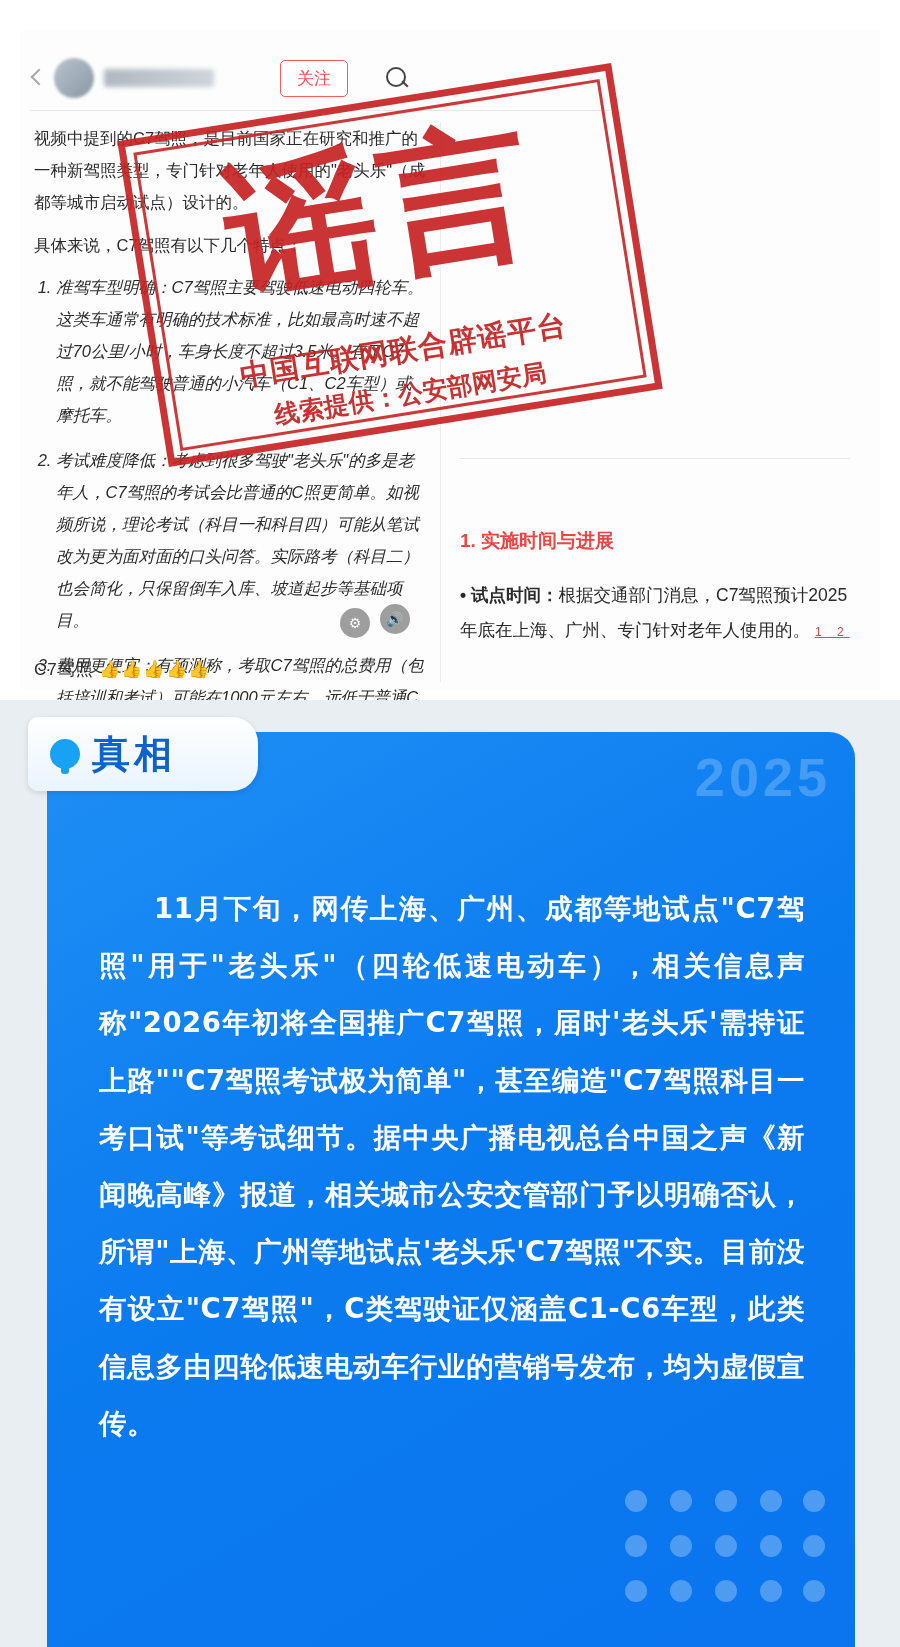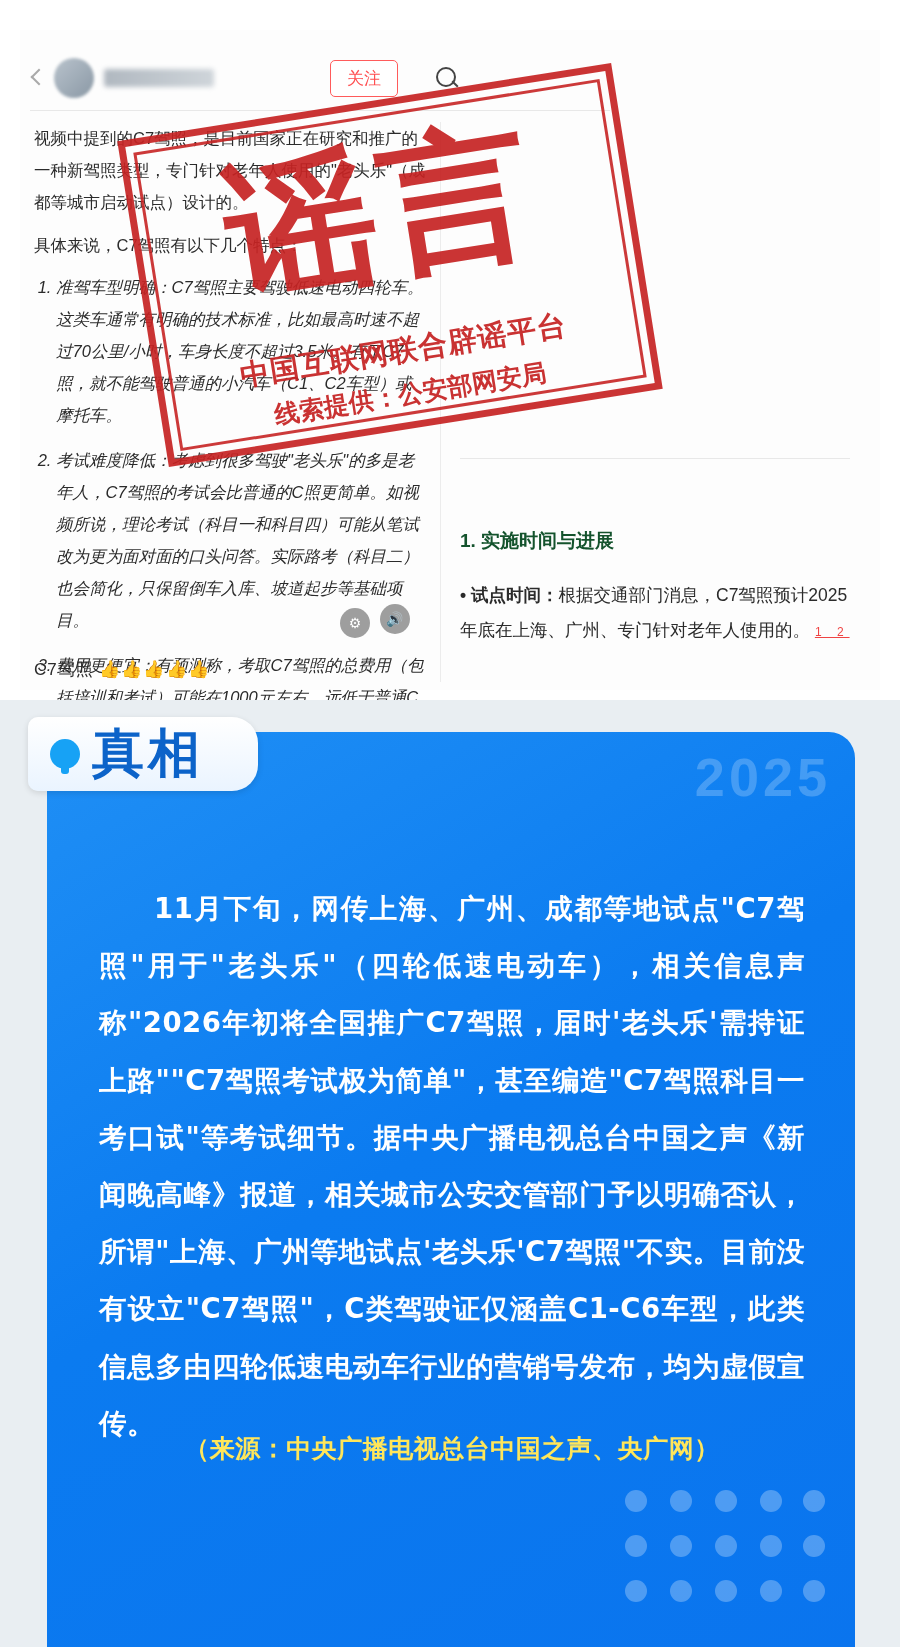--- a/index.html
+++ b/index.html
@@ -60,21 +60,21 @@
     background: linear-gradient(135deg,#b9c3cc,#8a98a5);
     filter: blur(1.5px);
   }
   .cap-name {
     width: 110px; height: 18px;
     border-radius: 3px;
     background: linear-gradient(90deg,#b0b8c0,#cfd5da);
     filter: blur(2.5px);
   }
   .cap-follow {
-    margin-left: 106px;
+    margin-left: 56px;
     border: 1px solid #ff5b5b;
     color: #ff4d4f;
     border-radius: 5px;
     font-size: 17px;
     padding: 6px 16px;
     background: #fff;
     white-space: nowrap;
   }
   .cap-search {
     margin-left: 26px;
@@ -174,21 +174,21 @@
     font-size: 21px;
     font-weight: bold;
     color: #1a1a1a;
   }
   .rsub {
     position: absolute;
     left: 440px; top: 498px;
     width: 400px;
     font-size: 19px;
     font-weight: bold;
-    color: #14532d;
+    color: #ef4444;
   }
   .rbody {
     position: absolute;
     left: 440px; top: 548px;
     width: 395px;
     font-size: 17.5px;
     line-height: 2.0;
     color: #2b2b2b;
   }
   .rbody b { font-weight: bold; }
@@ -306,21 +306,21 @@
   .bulb:after {
     content: "";
     position: absolute;
     left: 11px; bottom: -5px;
     width: 8px; height: 7px;
     background: #17a2f5;
     border-radius: 0 0 3px 3px;
   }
   .truth-tab-text {
     font-family: Liberation Mono, monospace;
-    font-size: 52px;
+    font-size: 38px;
     font-weight: bold;
     color: #0c63c9;
     letter-spacing: 4px;
   }
 
   .truth-body {
     position: absolute;
     left: 52px; top: 148px;
     width: 706px;
     color: #ffffff;
@@ -415,21 +415,20 @@
           <i style="left:135px;top:45px"></i>
           <i style="left:178px;top:45px"></i>
         <i style="left:0;top:90px"></i>
           <i style="left:45px;top:90px"></i>
           <i style="left:90px;top:90px"></i>
           <i style="left:135px;top:90px"></i>
           <i style="left:178px;top:90px"></i>
       </div>
 
       <div class="truth-body">11月下旬，网传上海、广州、成都等地试点"C7驾照"用于"老头乐"（四轮低速电动车），相关信息声称"2026年初将全国推广C7驾照，届时'老头乐'需持证上路""C7驾照考试极为简单"，甚至编造"C7驾照科目一考口试"等考试细节。据中央广播电视总台中国之声《新闻晚高峰》报道，相关城市公安交管部门予以明确否认，所谓"上海、广州等地试点'老头乐'C7驾照"不实。目前没有设立"C7驾照"，C类驾驶证仅涵盖C1-C6车型，此类信息多由四轮低速电动车行业的营销号发布，均为虚假宣传。</div>
-      <div class="truth-source">（来源：中央广播电视总台中国之声、央广网）</div>
     </div>
 
     <div class="truth-tab">
       <span class="bulb"></span>
       <span class="truth-tab-text">真相</span>
     </div>
   </div>
 
 </div>
 

